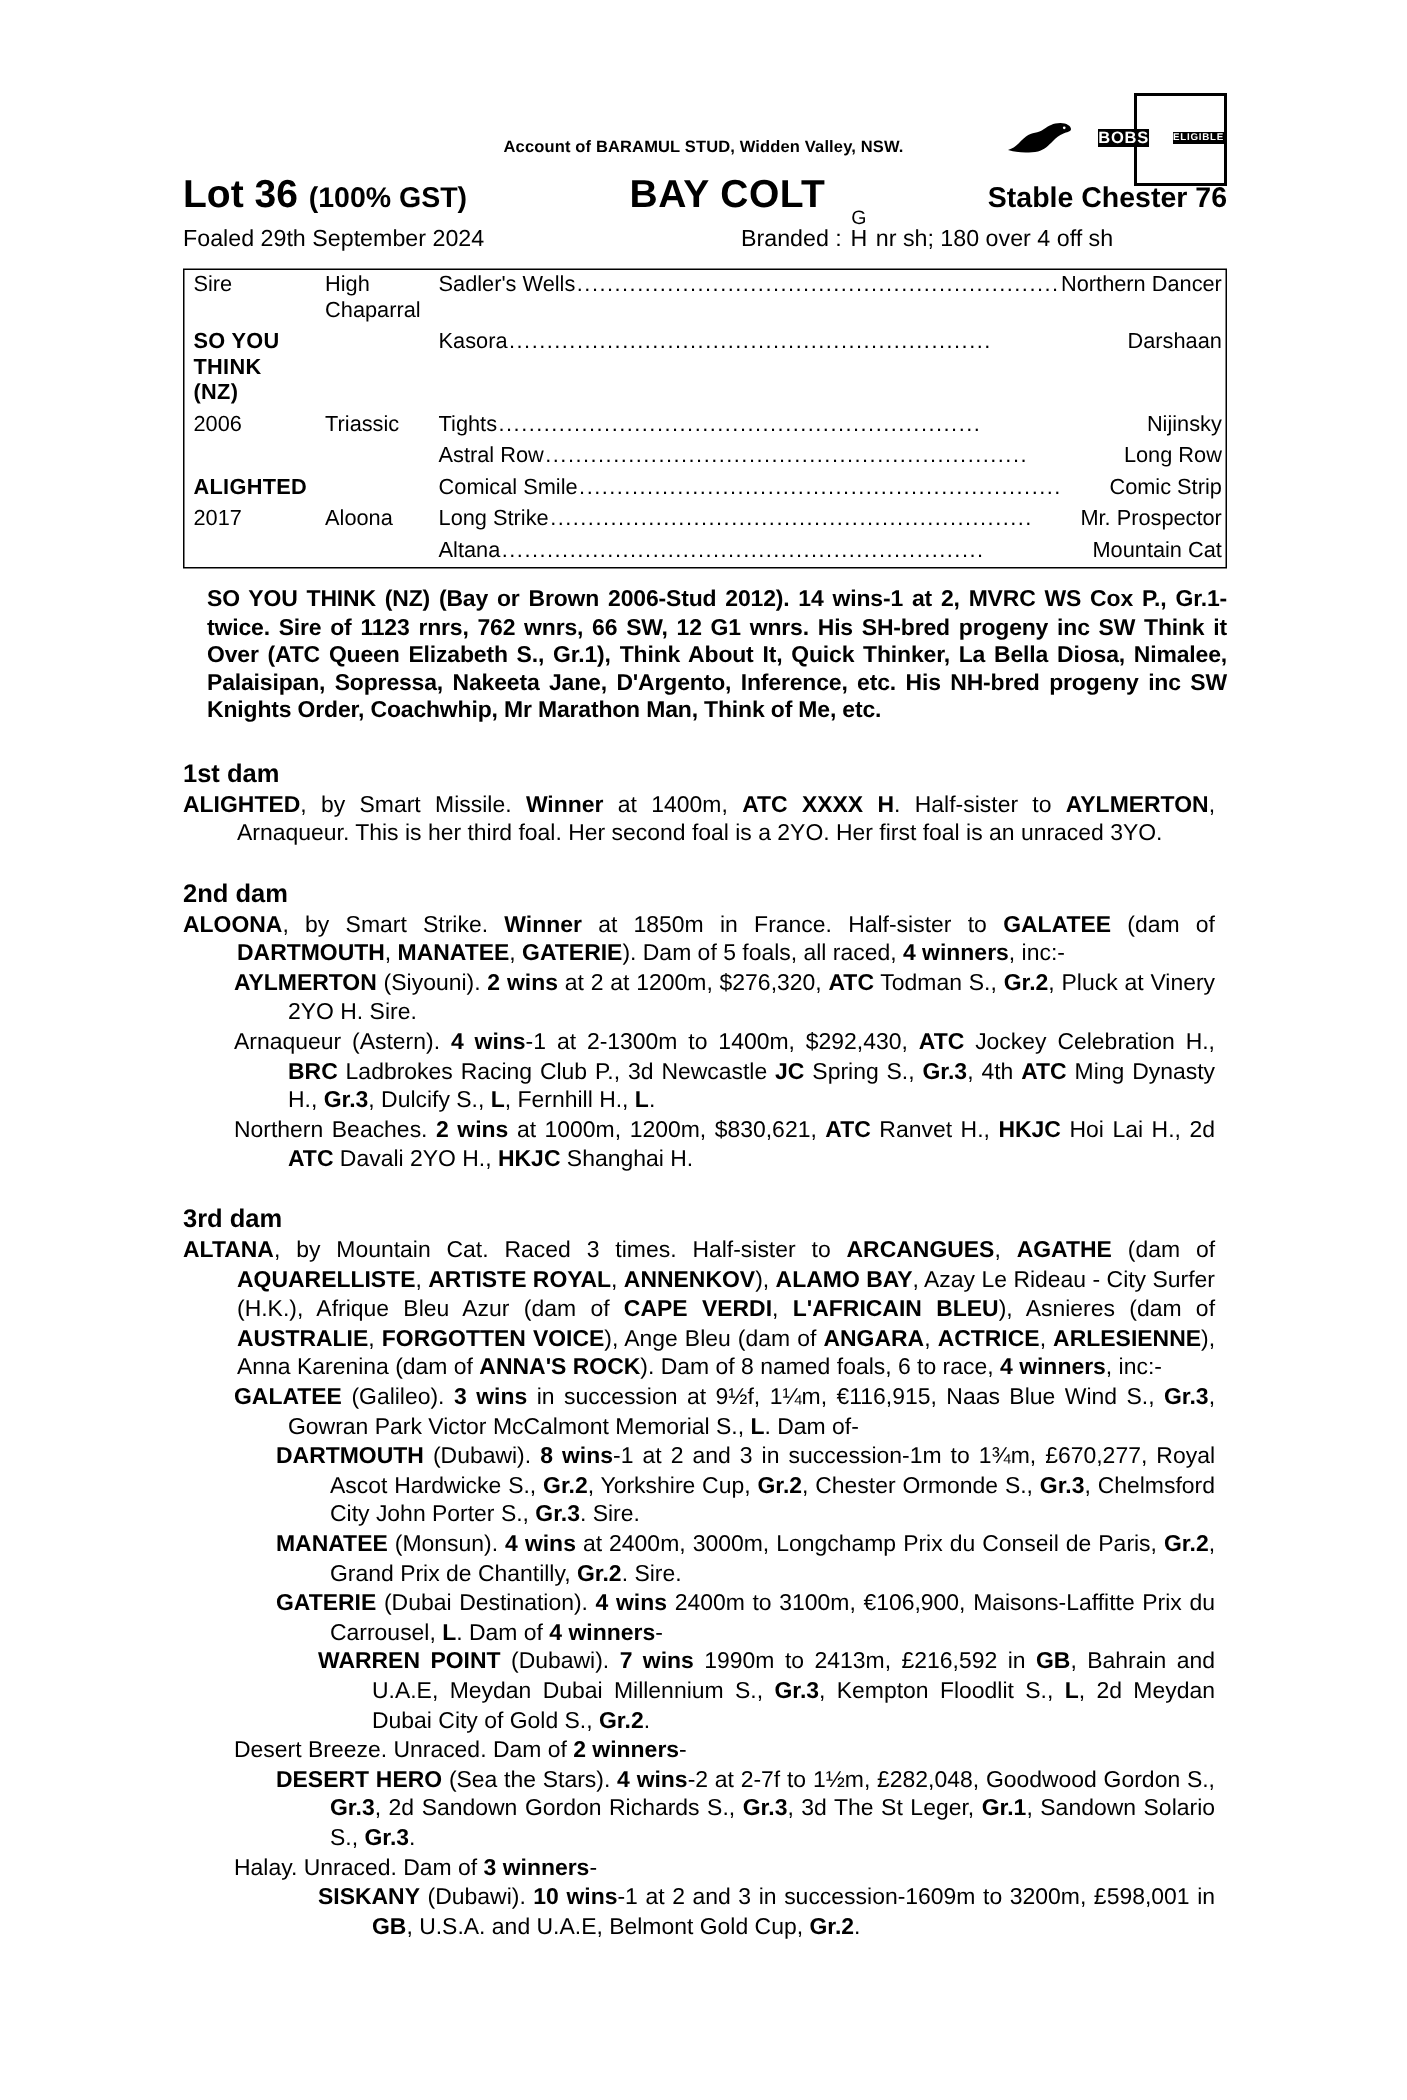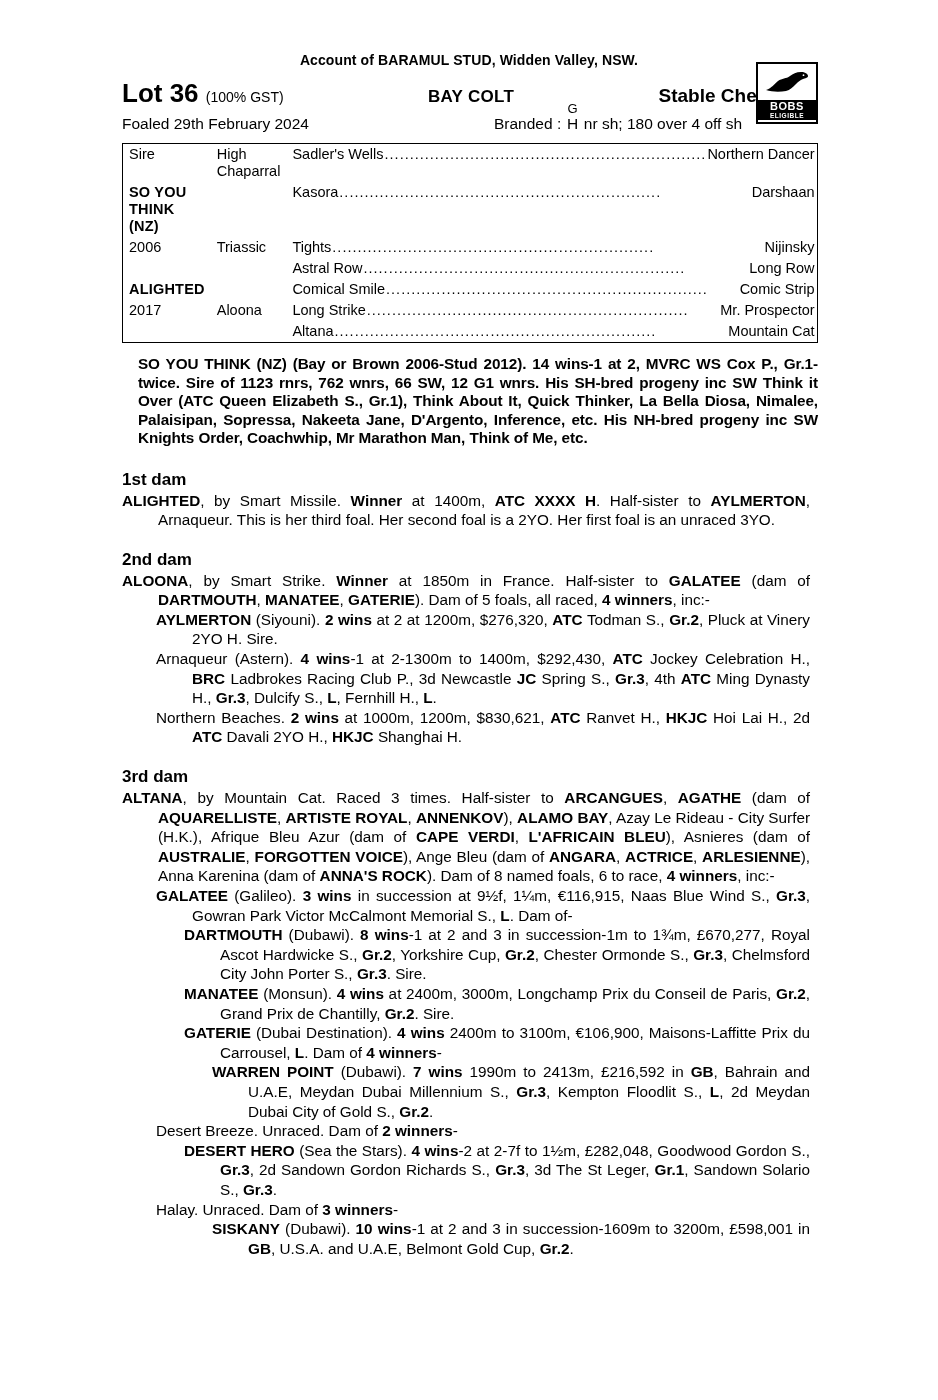--- a/index.html
+++ b/index.html
@@ -21,24 +21,24 @@
   
   .bobs-logo {
     position: absolute;
     top: 62px;
     right: 120px;
     width: 62px;
     height: 62px;
     border: 2px solid #000;
     background: #fff;
     display: flex;
-    flex-direction: column;
     align-items: center;
     justify-content: flex-end;
     padding-bottom: 2px;
+    gap: 16px;
   }
   .bobs-logo .horse {
     flex: 1;
     display: flex;
     align-items: center;
     justify-content: center;
   }
   .bobs-logo .bobs-bar {
     width: 100%;
     background: #000;
@@ -56,44 +56,44 @@
     font-size: 6.5px;
     font-weight: bold;
     text-align: center;
     letter-spacing: 0.5px;
     line-height: 8px;
   }
 
   .account {
     text-align: center;
     font-weight: bold;
-    font-size: 14px;
-    padding-top: 52px;
+    font-size: 11px;
+    padding-top: 92px;
     padding-right: 60px;
     padding-left: 60px;
     letter-spacing: 0.1px;
   }
 
   .titlerow {
     margin: 10px 120px 0 122px;
     display: flex;
     align-items: baseline;
     justify-content: space-between;
   }
   .lot {
     font-size: 26px;
     font-weight: bold;
     white-space: nowrap;
   }
   .lot .gst {
-    font-size: 14px;
-    font-weight: normal;
+    font-size: 19px;
+    font-weight: bold;
   }
   .coltname {
-    font-size: 17px;
+    font-size: 26px;
     font-weight: bold;
     letter-spacing: 0.3px;
   }
   .stable {
     font-size: 19px;
     font-weight: bold;
     white-space: nowrap;
   }
 
   .foaledrow {
@@ -203,21 +203,21 @@
   <div class="titlerow">
     <div class="lot">
       <span>Lot 36</span>
       <span class="gst">(100% GST)</span>
     </div>
     <div class="coltname">BAY COLT</div>
     <div class="stable">Stable Chester 76</div>
   </div>
 
   <div class="foaledrow">
-    <div class="foaled">Foaled 29th February 2024</div>
+    <div class="foaled">Foaled 29th September 2024</div>
     <div class="branded">
       <span>Branded :</span>
       <span class="brandstack">
         <span class="top">G</span>
         <span>H</span>
       </span>
       <span>nr sh; 180 over 4 off sh</span>
     </div>
   </div>
 

